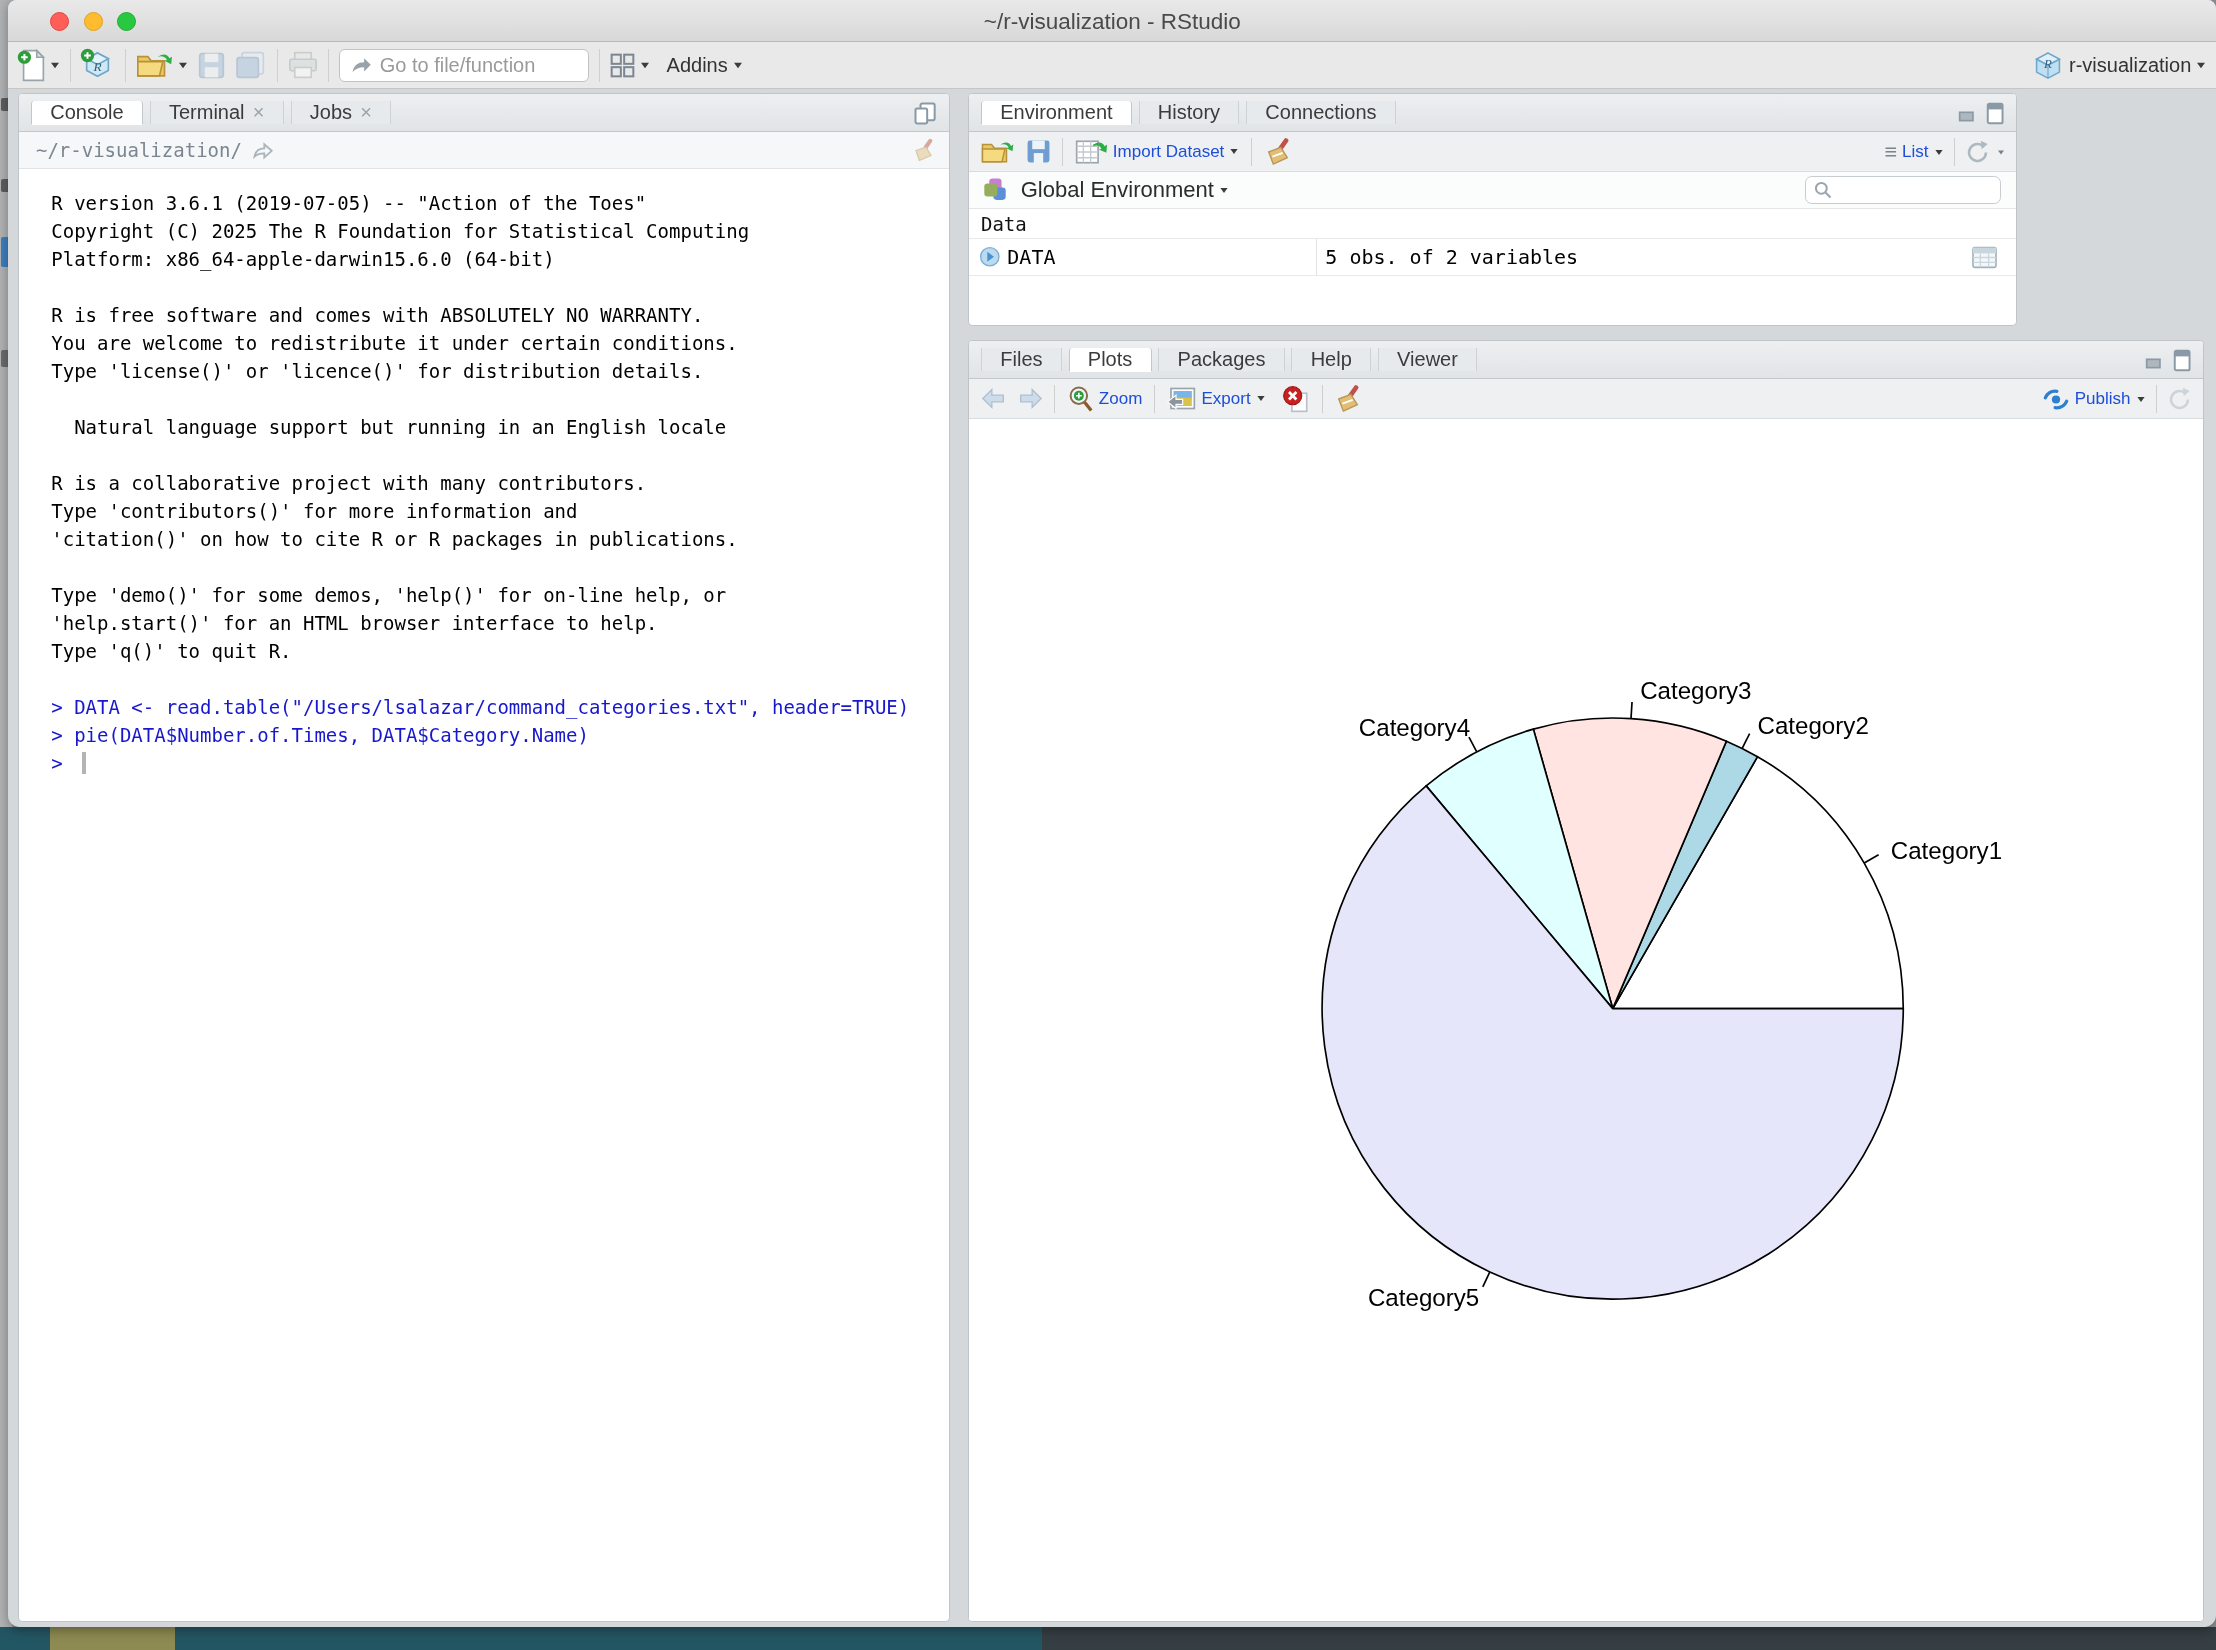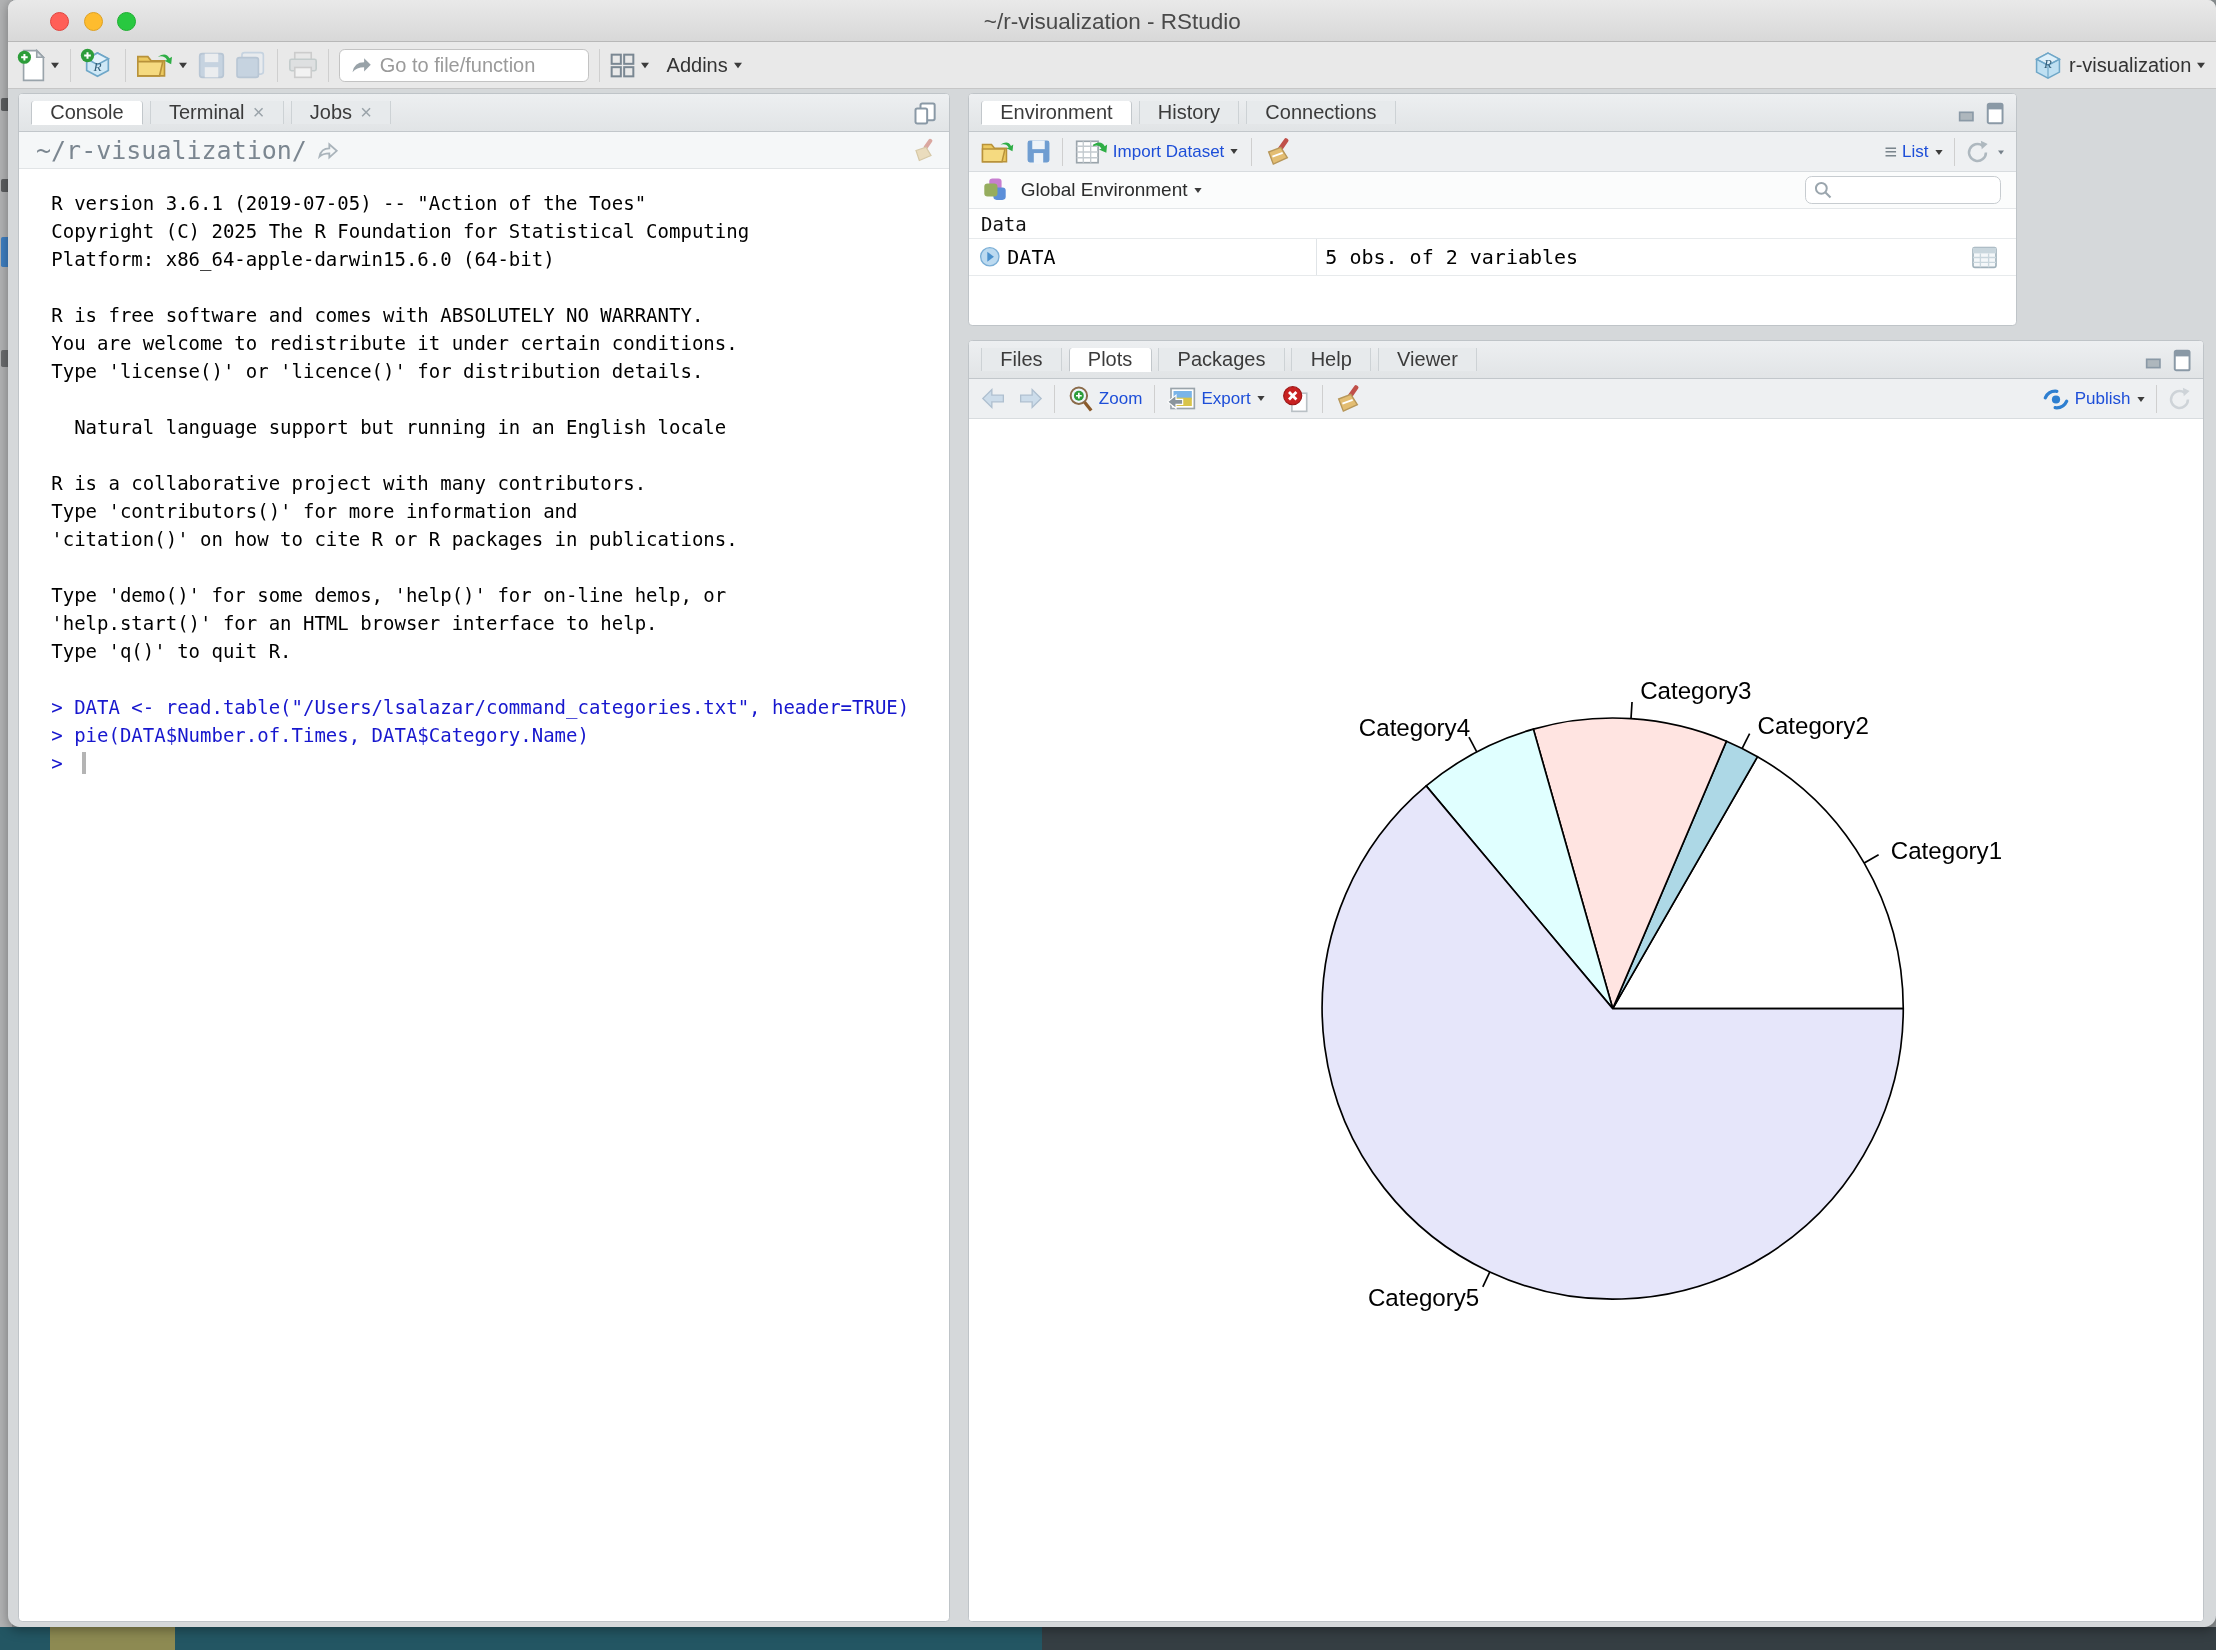--- a/index.html
+++ b/index.html
@@ -49,31 +49,31 @@
   .panebtns { position:absolute; right:11.7px; top:0; height:38px; display:flex; align-items:center; gap:6.7px; }
 
   .ptoolbar { height:40px; background:#eef0f2; border-bottom:0.8px solid #d8dcdf; display:flex; align-items:center;
               padding:0 11.7px; gap:11.7px; position:relative; }
   .ptool-right { position:absolute; right:10px; top:0; height:40px; display:flex; align-items:center; gap:10px; }
   .btn-label { font-size:17px; color:#1d4ed8; }
 
   
   .cpath { height:37px; background:#f5f7f8; border-bottom:0.8px solid #e1e4e6; display:flex; align-items:center;
            padding:0 16.7px; gap:10px; position:relative; }
-  .cpath .p { font-family:"DejaVu Sans Mono","Liberation Mono",monospace; font-size:25px; color:#7b8690; }
+  .cpath .p { font-family:"DejaVu Sans Mono","Liberation Mono",monospace; font-size:19px; color:#7b8690; }
   .console-out { padding:20px 0 0 32px; font-family:"DejaVu Sans Mono","Liberation Mono",monospace;
                  font-size:19px; line-height:28px; color:#000; }
   .cline { white-space:pre; min-height:28px; }
   .cline.in { color:#1717ce; }
   .cursor { display:inline-block; width:3.3px; height:22.5px; background:#b4b4b4; vertical-align:text-bottom; margin-left:8.3px; }
 
   
   .env-scope { height:37px; background:#fbfcfc; border-bottom:0.8px solid #e4e7e9; display:flex; align-items:center;
                padding:0 11.7px; gap:11.7px; position:relative; }
-  .env-scope .lbl { font-size:19px; color:#2c2c2c; }
+  .env-scope .lbl { font-size:22px; color:#2c2c2c; }
   .searchbox { position:absolute; right:15px; top:4.2px; width:196px; height:28px; background:#fff;
                border:0.8px solid #c7ccd0; border-radius:6.7px; display:flex; align-items:center; padding:0 6.7px; }
   .sect-head { height:30px; border-bottom:0.8px solid #e7eaec; display:flex; align-items:center; padding:0 11.7px;
                font-family:"DejaVu Sans Mono","Liberation Mono",monospace; font-size:19px; color:#111; }
   .obj-row { height:37px; border-bottom:0.8px solid #e7eaec; position:relative; display:flex; align-items:center; }
   .obj-row .name { font-family:"DejaVu Sans Mono","Liberation Mono",monospace; font-size:20px; color:#000; margin-left:38px; }
   .obj-row .sep { position:absolute; left:347px; top:0; width:0.8px; height:100%; background:#e0e4e7; }
   .obj-row .val { position:absolute; left:356px; font-family:"DejaVu Sans Mono","Liberation Mono",monospace;
                   font-size:20px; color:#000; }
 

